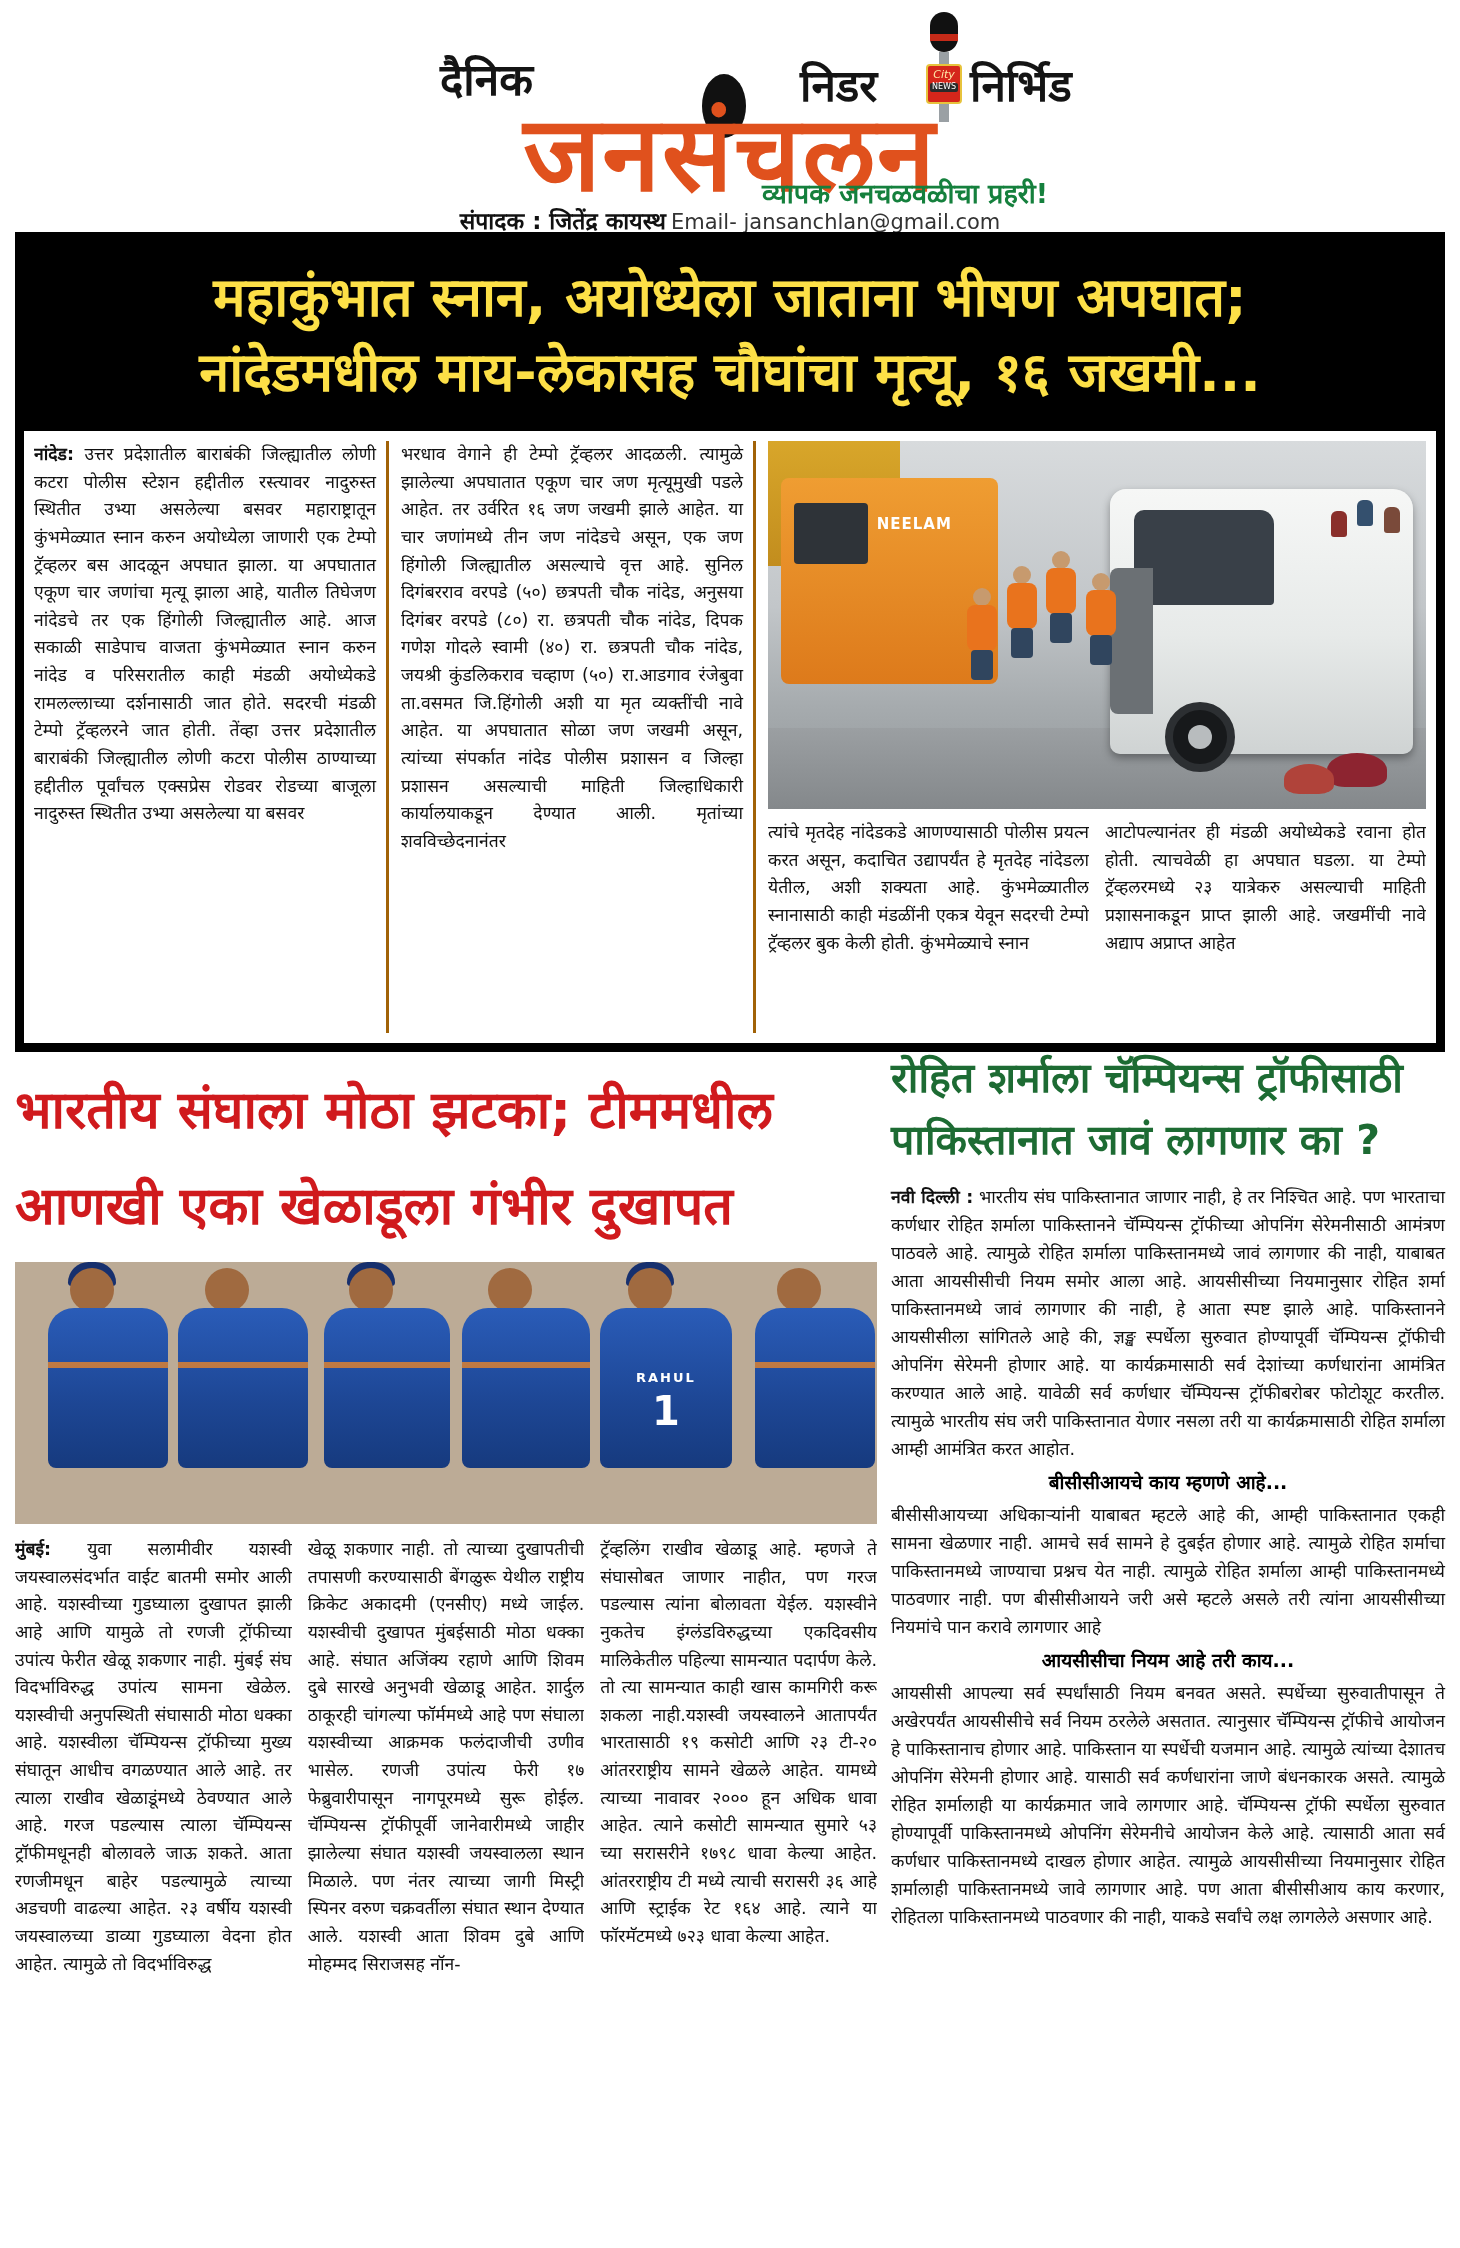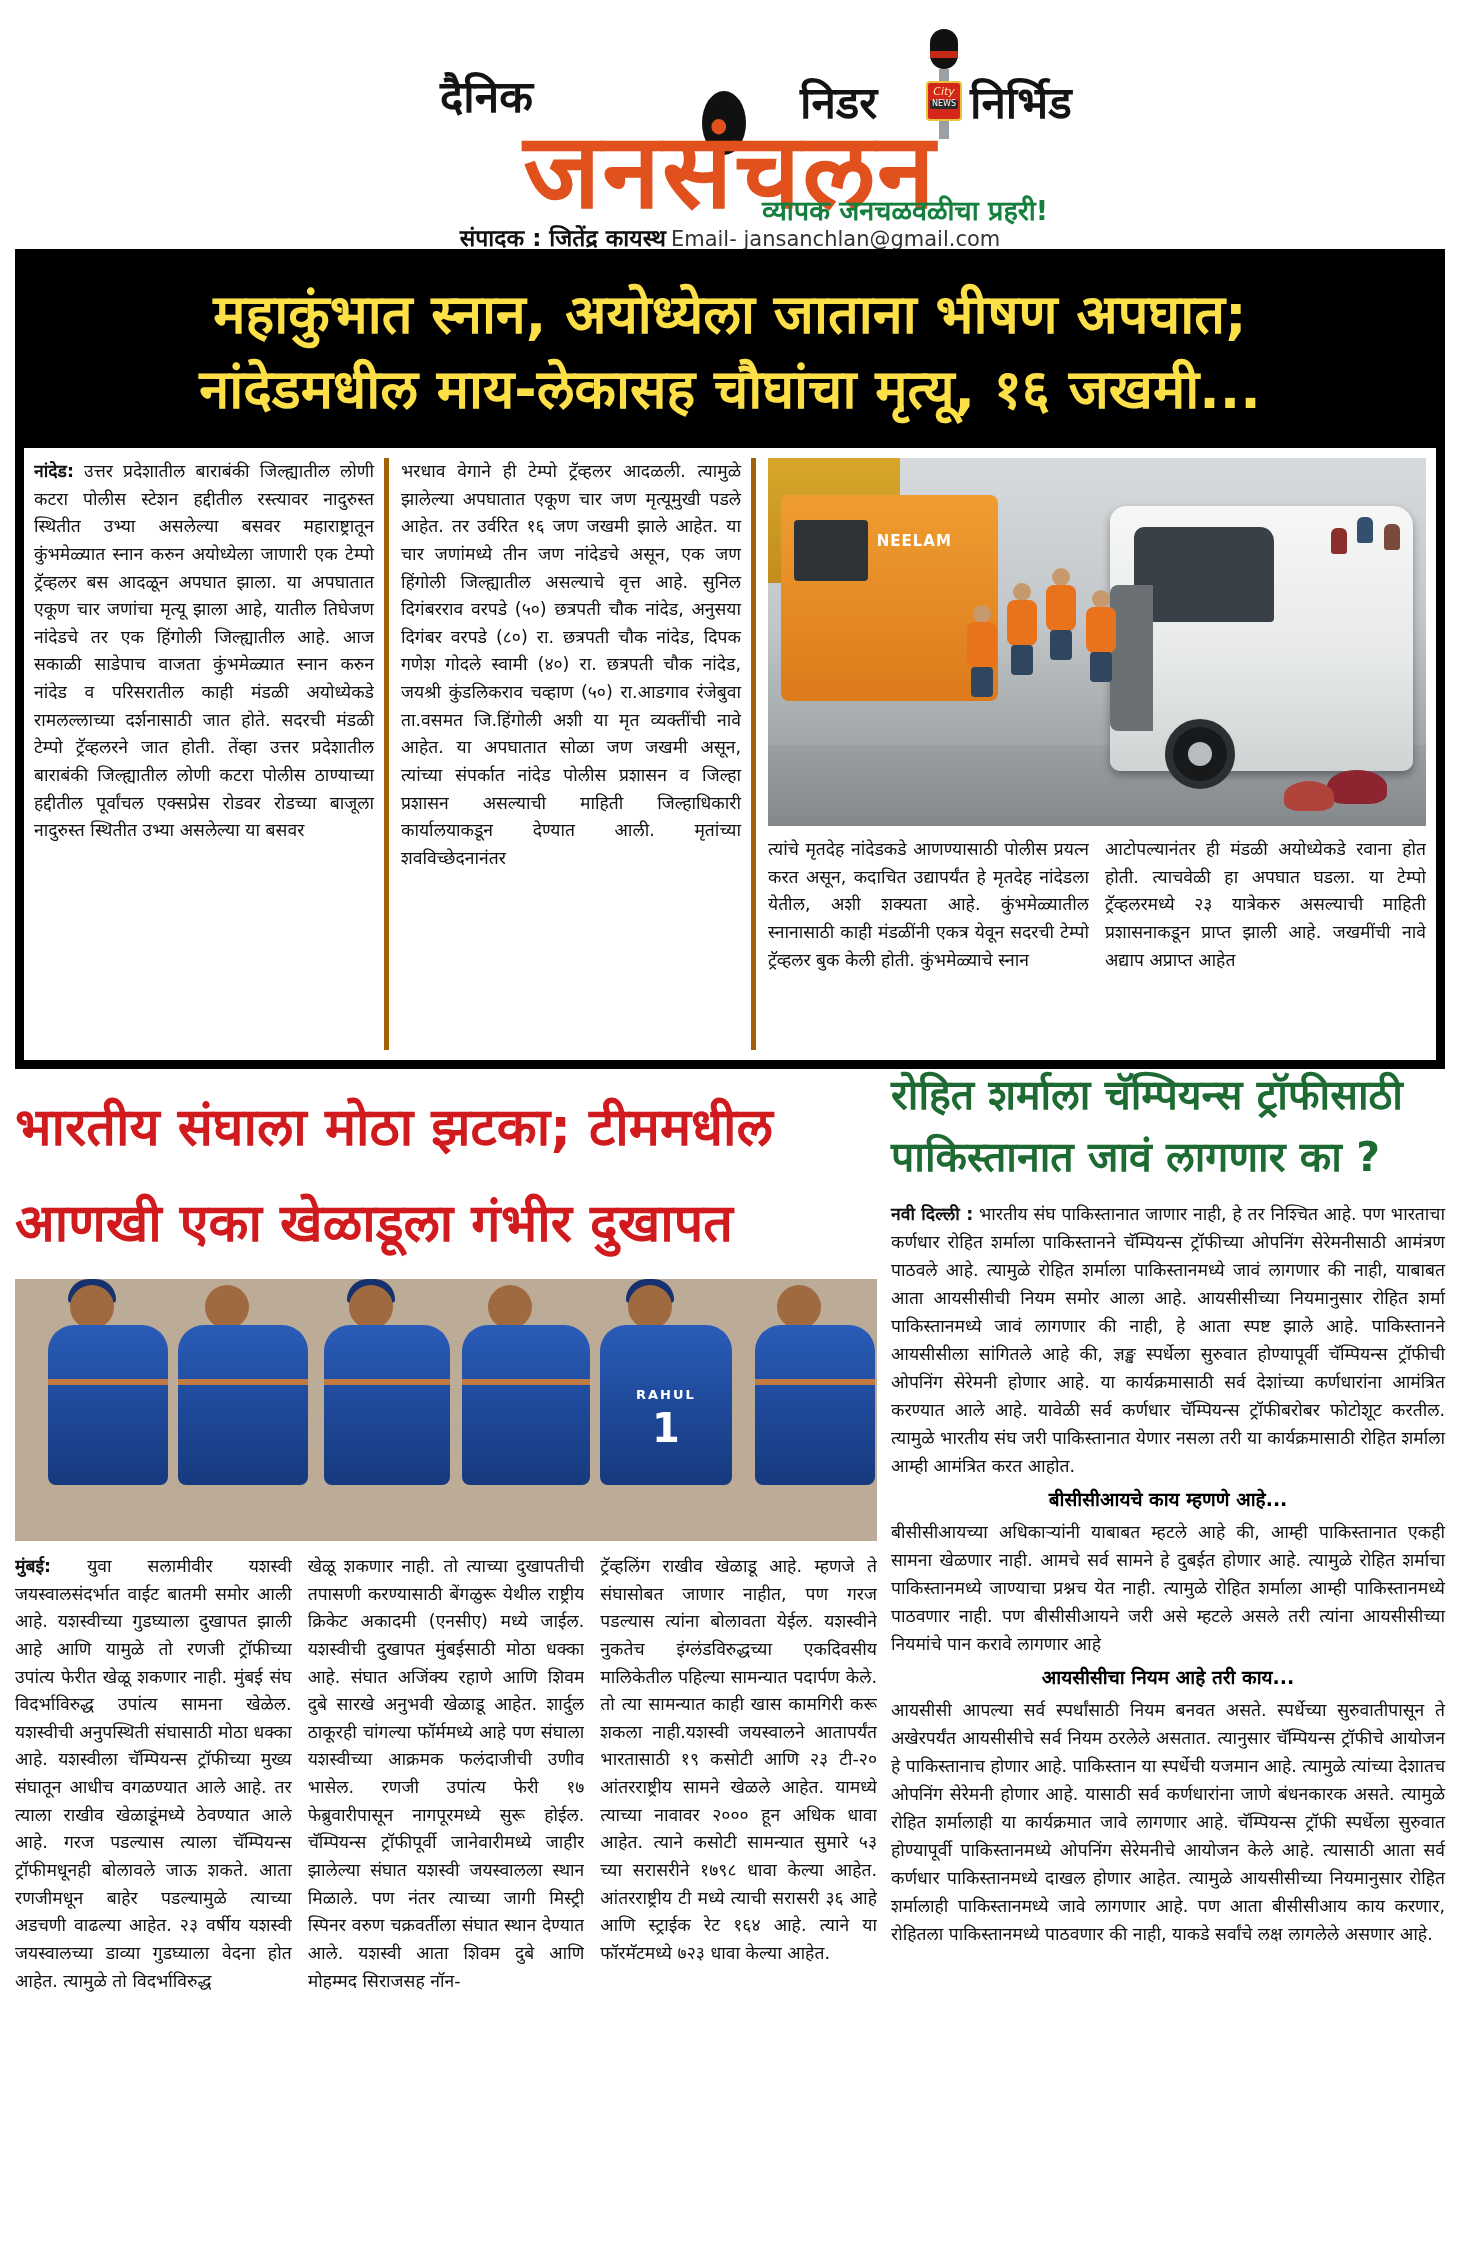--- a/index.html
+++ b/index.html
@@ -1,18 +1,18 @@
 <!DOCTYPE html>
 <html lang="mr"><head>
 <meta charset="utf-8">
 <style>
   * { box-sizing: border-box; margin: 0; padding: 0; }
   html,body { background:#ffffff; }
   body { font-family: "DejaVu Sans", sans-serif; }
-  .page { position: relative; width: 1460px; height: 2064px; margin: 17px auto; background: #ffffff; overflow: hidden; }
+  .page { position: relative; width: 1460px; height: 2064px; margin: 0 auto; background: #ffffff; overflow: hidden; }
 
   
   .masthead { position:absolute; top:6px; left:0; width:100%; height:222px; }
   .mh-inner { position:relative; width:800px; height:222px; margin:0 auto; }
   .mh-daily { position:absolute; left:110px; top:42px; font-size:44px; font-weight:bold; color:#141414; }
   .mh-tagleft { position:absolute; left:470px; top:48px; font-size:44px; font-weight:bold; color:#141414; }
   .mh-tagright { position:absolute; left:640px; top:48px; font-size:44px; font-weight:bold; color:#141414; }
   .mic { position:absolute; left:596px; top:6px; width:36px; height:110px; }
   .mic-foam { position:absolute; left:4px; top:0; width:28px; height:40px; background:#111; border-radius:14px; }
   .mic-band { position:absolute; left:4px; top:22px; width:28px; height:7px; background:#c52a18; }
@@ -25,21 +25,21 @@
   .mh-editor { position:absolute; left:0; top:198px; width:800px; text-align:center; }
   .mh-editor .ed { font-size:23px; font-weight:bold; color:#111; }
   .mh-editor .em { font-size:21px; color:#333; }
 
   
   .acc-section { position:absolute; left:15px; top:232px; width:1430px; height:820px; border:9px solid #000; background:#fff; }
   .acc-headline { height:190px; background:#000; color:#fde047; text-align:center; display:flex; flex-direction:column; justify-content:center; gap:10px; }
   .acc-headline .h1, .acc-headline .h2 { font-size:54px; font-weight:bold; line-height:1.2; }
   .acc-body { display:flex; gap:12px; padding:10px; height:612px; }
   .ncol { text-align:justify; font-size:17.5px; line-height:1.58; color:#111; overflow:hidden; }
-  .acc-col1, .acc-col2 { width:355px; height:592px; border-right:5px solid #a16207; padding-right:10px; }
+  .acc-col1, .acc-col2 { width:355px; height:592px; border-right:3px solid #a16207; padding-right:10px; }
   .acc-right { flex:1; display:flex; flex-direction:column; gap:10px; }
   .acc-photo { position:relative; width:100%; height:368px; overflow:hidden; background:linear-gradient(180deg,#d8dbdd 0%,#c2c6c9 45%,#a6abae 72%,#8f9497 100%); }
   .acc-cols34 { display:flex; gap:16px; height:214px; }
   .acc-col3, .acc-col4 { flex:1; height:214px; }
   .dateline { font-weight:bold; }
 
   
   .ap-road { position:absolute; left:0; bottom:0; width:100%; height:22%; background:linear-gradient(180deg,#9b9fa2,#84888b); }
   .ap-machine { position:absolute; left:0; top:0; width:20%; height:34%; background:linear-gradient(180deg,#d8a62a,#c28d1e); border-radius:0 0 8px 0; }
   .ap-crane { position:absolute; left:2%; top:10%; width:33%; height:56%; background:linear-gradient(180deg,#ef9d32,#dd7a1b); border-radius:8px; }

